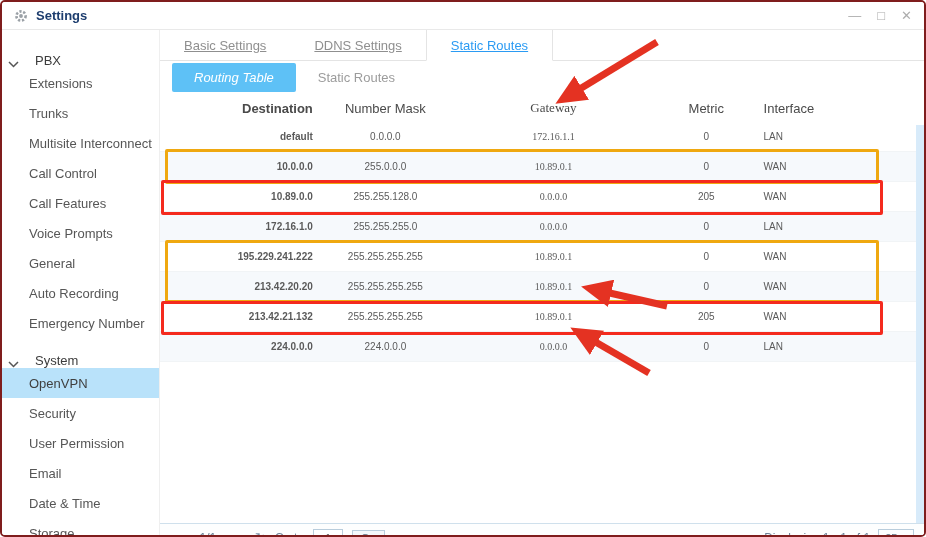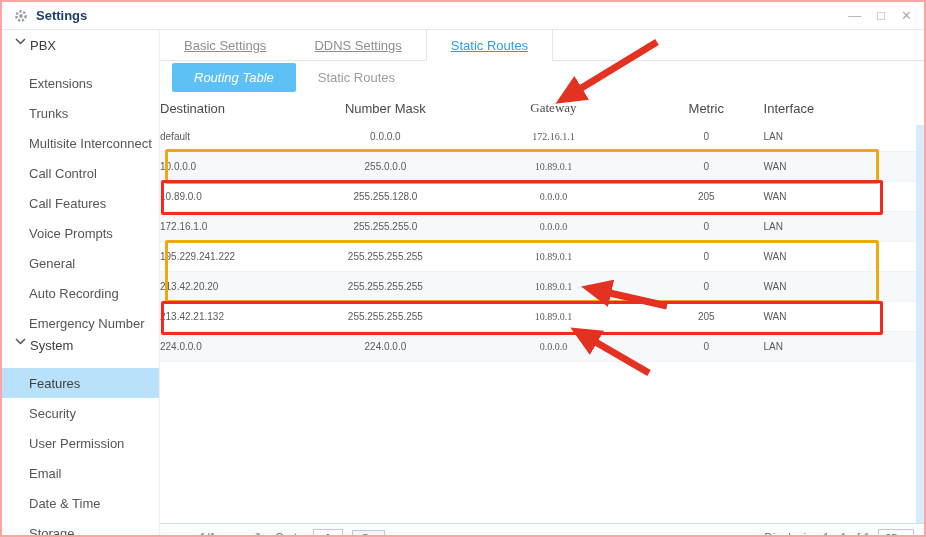--- a/index.html
+++ b/index.html
@@ -1,46 +1,46 @@
 <!DOCTYPE html>
 <html><head>
 <meta charset="utf-8">
 <style>
   html,body{margin:0;padding:0;background:#fff;}
   *{box-sizing:border-box;}
   .window{
     width:926px;height:537px;position:relative;overflow:hidden;
-    border:2px solid #fca5a5;border-radius:0;background:#fff;
+    border:2px solid #7f1d1d;border-radius:5px;background:#fff;
     font-family:"Liberation Sans",sans-serif;color:#555;
   }
   
   .titlebar{height:28px;display:flex;align-items:center;padding:0 12px;border-bottom:1px solid #e9e9e9;background:#fff;}
   .titlebar .gear{margin-right:8px;display:flex;align-items:center;}
   .titlebar .title{font-size:13px;font-weight:bold;color:#1d3d6e;}
   .winctrls{margin-left:auto;display:flex;gap:16px;color:#adadad;font-size:13px;}
   .winctrls span{cursor:default;line-height:1;}
   
   .main{display:flex;height:505px;}
   .sidebar{width:158px;border-right:1px solid #efefef;padding-top:8px;font-size:13px;flex:none;background:#fff;}
-  .sgroup{height:30px;display:flex;align-items:flex-start;padding-left:13px;color:#3c3c3c;gap:4px;}
+  .sgroup{height:30px;display:flex;align-items:flex-end;padding-left:6px;color:#3c3c3c;gap:16px;}
   .sitem{height:30px;display:flex;align-items:center;padding-left:27px;color:#565656;cursor:pointer;}
   .sitem.selected{background:#b9e2fa;color:#3f3f3f;}
   .content{flex:1;position:relative;background:#fff;}
   
   .tabbar{display:flex;height:31px;border-bottom:1px solid #e4e4e4;align-items:stretch;padding-left:0;}
   .tab{padding:0 24px;display:flex;align-items:center;font-size:13px;color:#8f8f8f;cursor:pointer;text-decoration:underline;}
   .tab.active{color:#2b9bf3;background:#fff;border-left:1px solid #e4e4e4;border-right:1px solid #e4e4e4;margin-bottom:-1px;border-bottom:1px solid #fff;}
   .subtabbar{display:flex;height:33px;align-items:center;padding-left:12px;}
   .subtab{padding:7px 22px;font-size:13px;color:#9c9c9c;cursor:pointer;border-radius:2px;}
   .subtab.active{background:#5ec1f6;color:#fff;font-style:italic;}
   
   .thead{display:flex;height:28px;align-items:center;font-size:13px;color:#4a4a4a;}
   .trow{display:flex;height:30px;align-items:center;font-size:10px;color:#5a5a5a;border-bottom:1px solid #f1f4f6;}
   .trow:nth-child(even){background:#f6f9fc;}
-  .c1{width:20%;text-align:left;}
+  .c1{width:20%;text-align:right;font-weight:bold;}
   .c2{width:19%;text-align:center;}
   .c3{width:25%;text-align:center;font-family:Liberation Serif, serif;}
   .c4{width:15%;text-align:center;}
   .c5{width:21%;text-align:left;}
   
   .overlay{position:absolute;left:0;top:0;width:764px;height:505px;pointer-events:none;}
   .hbox{position:absolute;border-style:solid;border-width:3px;border-radius:2px;}
   .hbox.orange{border-color:#efa810;}
   .hbox.red{border-color:#f42a1e;}
   .box-o1{left:5px;top:119px;width:714px;height:35px;}
@@ -116,21 +116,21 @@
       <div class="sitem">
           <span>Emergency Number</span>
         </div>
       <div class="sgroup">
         <svg width="11" height="7" viewBox="0 0 11 7">
             <polyline points="1,1 5.5,5.5 10,1" fill="none" stroke="#555" stroke-width="1.5"></polyline>
           </svg>
         <span>System</span>
       </div>
       <div class="sitem selected">
-          <span>Features</span>
+          <span>OpenVPN</span>
         </div>
       <div class="sitem">
           <span>Security</span>
         </div>
       <div class="sitem">
           <span>User Permission</span>
         </div>
       <div class="sitem">
           <span>Email</span>
         </div>

